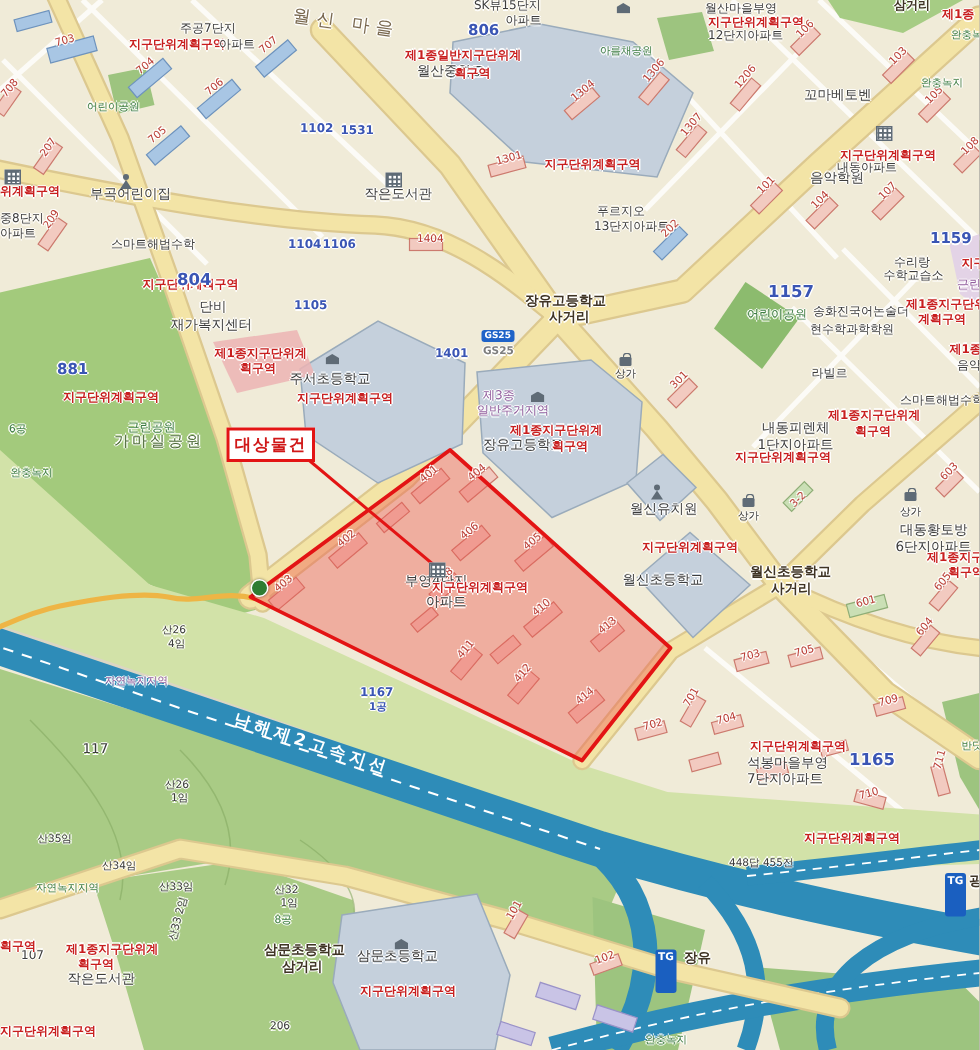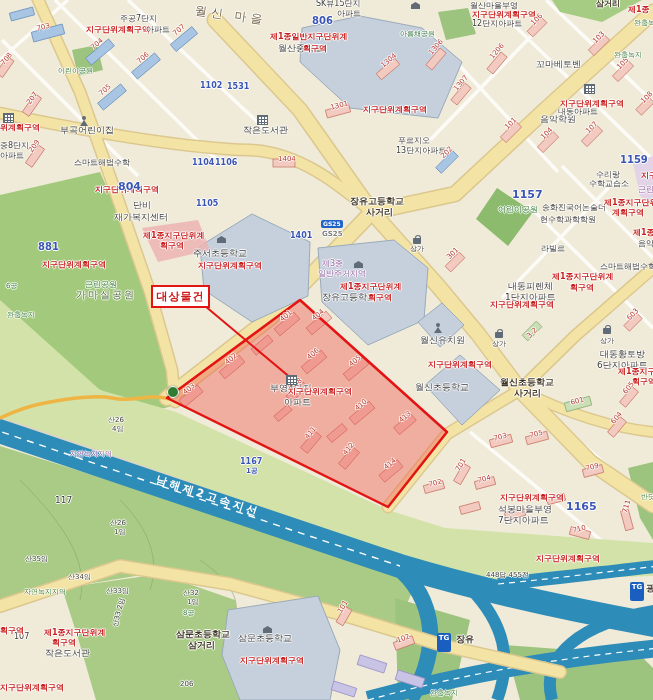--- a/index.html
+++ b/index.html
@@ -31,21 +31,21 @@
              border-left:4px solid transparent;border-right:4px solid transparent;border-bottom:6px solid #5f6b76;}
   .ic-building{width:9px;height:8px;background:#fff;border:1px solid #5f6b76;
              background-image:linear-gradient(#5f6b76 1px,transparent 1px),linear-gradient(90deg,#5f6b76 1px,transparent 1px);
              background-size:3px 3px;}
   .ic-bag{width:8px;height:6px;background:#5f6b76;border-radius:1px;margin-top:3px;}
   .ic-bag::before{content:"";position:absolute;left:2px;top:-3px;width:4px;height:4px;
              border:1px solid #5f6b76;border-bottom:none;border-radius:3px 3px 0 0;}
   .ic-tree{width:10px;height:10px;background:#2e7d32;border:1.5px solid #fff;border-radius:50%;
              box-shadow:0 0 2px rgba(0,0,0,.5);}
   .ic-gs25{background:#1f63c8;color:#fff;font-size:6px;font-weight:bold;padding:1px 2px;border-radius:2px;line-height:1;}
-  .ic-tg{background:#1a5fc0;color:#fff;font-size:7px;font-weight:bold;width:14px;height:19px;
+  .ic-tg{background:#1a5fc0;color:#fff;font-size:7px;font-weight:bold;width:14px;height:29px;
              border-radius:2px;text-align:center;line-height:11px;}
 
   #target-box{position:absolute;left:151px;top:285px;width:55px;height:19px;background:#fff;
       border:2px solid #e31414;color:#d01818;font-weight:bold;font-size:11px;
       display:flex;align-items:center;justify-content:center;letter-spacing:1px;z-index:30;}
 </style>
 </head>
 <body>
 
 <div id="stage">

